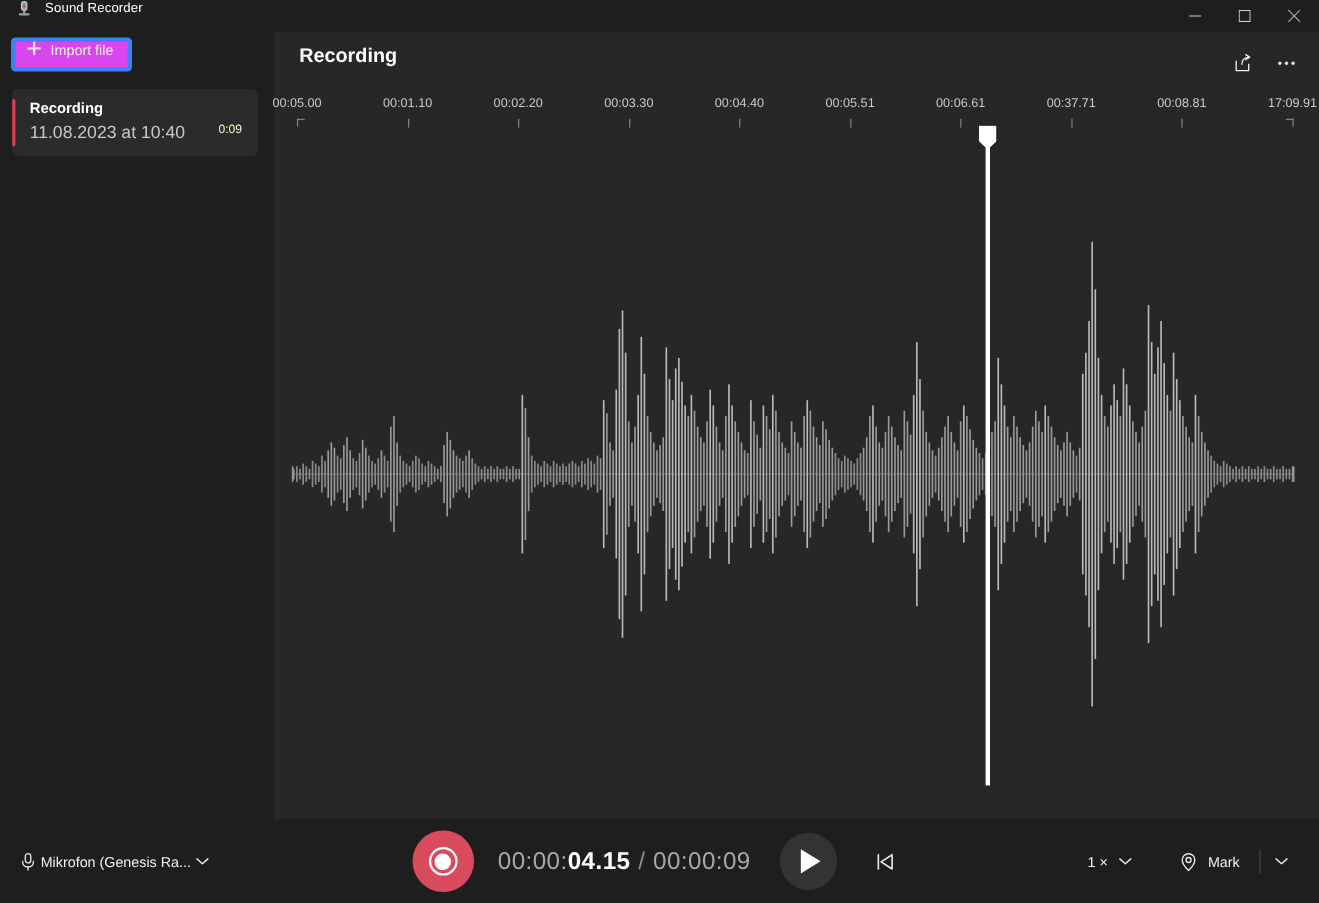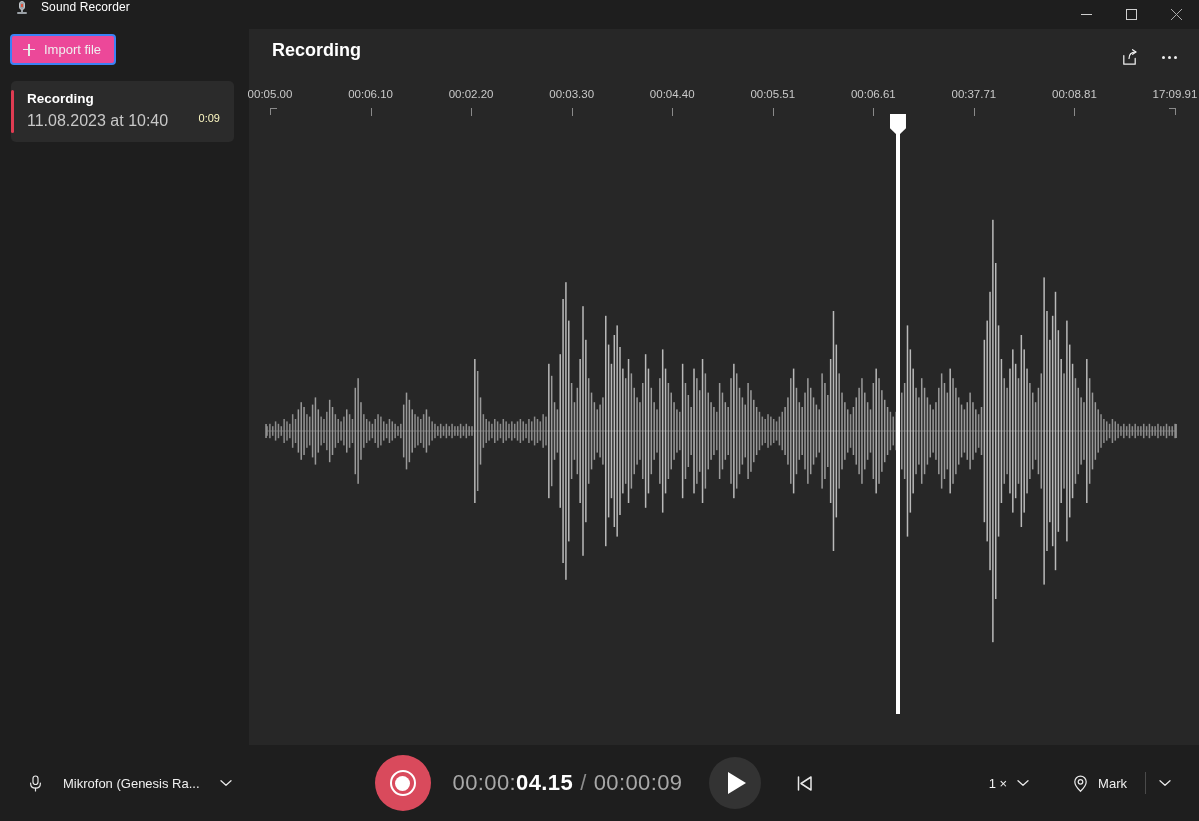--- a/index.html
+++ b/index.html
@@ -47,22 +47,22 @@
   }
   .wincontrol svg { display: block; }
 
   
   #sidebar {
     position: absolute; left: 0; top: 29px; width: 249px; height: 792px;
     background: #1e1e1e;
   }
   #import-btn {
     position: absolute; left: 10px; top: 5px; height: 31px;
-    background: #ec4899; border: 2px solid #3b82f6; border-radius: 4px;
-    display: flex; align-items: center; padding: 0 13px 0 11px; gap: 9px;
+    background: #d946ef; border: 4px solid #3b82f6; border-radius: 4px;
+    display: flex; align-items: flex-start; padding: 0 13px 0 11px; gap: 9px;
     cursor: pointer;
   }
   #import-btn .plus { position: relative; width: 12px; height: 12px; }
   #import-btn .plus:before, #import-btn .plus:after {
     content: ""; position: absolute; background: #e9e9e9;
   }
   #import-btn .plus:before { left: 0; top: 5px; width: 12px; height: 1.5px; }
   #import-btn .plus:after { left: 5px; top: 0; width: 1.5px; height: 12px; }
   #import-btn span { font-size: 13px; color: #f0f0f0; }
 
@@ -132,22 +132,22 @@
     background: #ffffff; transform: translate(-8px, -28px);
     clip-path: polygon(0 0, 100% 0, 100% 65%, 50% 100%, 0 65%);
   }
 
   
   #bottombar {
     position: absolute; left: 0; top: 745px; width: 1199px; height: 76px;
     background: #1e1e1e;
   }
   #mic-select {
-    position: absolute; left: 22px; top: 22px; height: 32px;
-    display: flex; align-items: center; gap: 20px; cursor: pointer; padding: 0 6px;
+    position: absolute; left: 12px; top: 22px; height: 32px;
+    display: flex; align-items: center; gap: 4px; cursor: pointer; padding: 0 6px;
   }
   #mic-select .mlabel { font-size: 13px; color: #f0f0f0; }
 
   #transport {
     position: absolute; left: 0; top: 0; width: 1199px; height: 76px;
     display: flex; align-items: center; justify-content: center; gap: 0;
     pointer-events: none;
   }
   #record-btn {
     width: 56px; height: 56px; border-radius: 50%; background: #d94a5c;
@@ -272,21 +272,21 @@
           </span>
       </div>
     </div>
 
     <div id="ruler">
         <div class="tick edge-left" style="left: 21px;">
           <span class="lbl">00:05.00</span>
           <span class="mk"></span>
         </div>
         <div class="tick" style="left: 121.556px;">
-          <span class="lbl">00:06.10</span>
+          <span class="lbl">00:01.10</span>
           <span class="mk"></span>
         </div>
         <div class="tick" style="left: 222.111px;">
           <span class="lbl">00:02.20</span>
           <span class="mk"></span>
         </div>
         <div class="tick" style="left: 322.667px;">
           <span class="lbl">00:03.30</span>
           <span class="mk"></span>
         </div>

